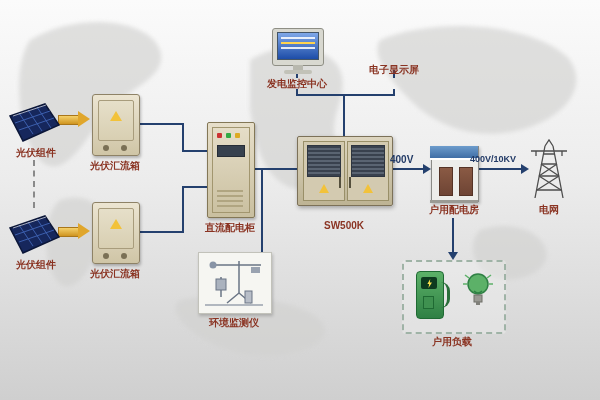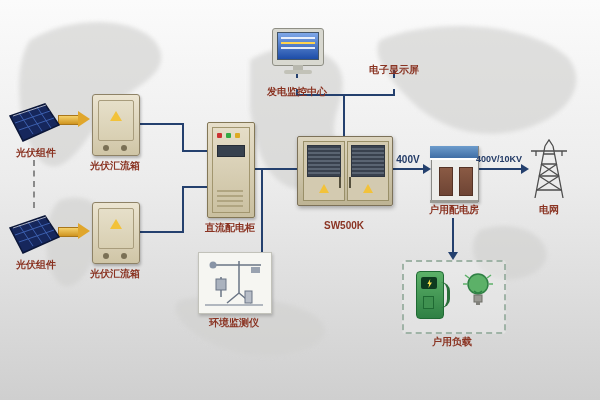--- a/index.html
+++ b/index.html
@@ -7,21 +7,21 @@
     position:relative;width:600px;height:400px;overflow:hidden;
     background:linear-gradient(180deg,#fbfbfb 0%,#ececec 45%,#cfcfcf 100%);
     font-family:"Liberation Sans", sans-serif;
   }
   #worldmap{position:absolute;left:0;top:0;z-index:0;}
   .ln{position:absolute;background:#24406e;z-index:1;}
   .arr-r{position:absolute;width:0;height:0;border-left:8px solid #24406e;border-top:5px solid transparent;border-bottom:5px solid transparent;z-index:1;}
   .arr-d{position:absolute;width:0;height:0;border-top:8px solid #24406e;border-left:5px solid transparent;border-right:5px solid transparent;z-index:1;}
   .dots-v{position:absolute;width:0;border-left:2px dashed #8a8a8a;z-index:1;}
   .lbl{position:absolute;font-size:10px;font-weight:bold;color:#8a3322;text-align:center;line-height:1.15;z-index:3;}
-  .vlbl{position:absolute;font-size:10px;font-weight:bold;color:#223a66;text-align:center;z-index:3;}
+  .vlbl{position:absolute;font-size:10px;font-weight:bold;color:#223a66;text-align:left;z-index:3;}
   .icon{position:absolute;z-index:2;}
 
   
   .gold-body{position:absolute;width:20px;height:8px;background:linear-gradient(180deg,#f5d express,#cf9420);background:linear-gradient(180deg,#f5d06a,#cf9420);border:1px solid #a9761a;z-index:2;}
   .gold-head{position:absolute;width:0;height:0;border-left:12px solid #e0a62c;border-top:8px solid transparent;border-bottom:8px solid transparent;z-index:2;}
 
   
   .combiner{width:46px;height:60px;background:linear-gradient(180deg,#ece5d2,#cfc5a6);border:1px solid #8e8266;border-radius:3px;box-shadow:1px 2px 3px rgba(0,0,0,.25);}
   .comb-door{position:absolute;left:5px;top:5px;right:5px;bottom:14px;border:1px solid #a89c7c;border-radius:2px;background:linear-gradient(180deg,#e6dfc9,#d8cfb2);}
   .comb-warn{position:absolute;left:50%;top:16px;margin-left:-6px;width:12px;height:10px;background:#f2c23a;clip-path:polygon(50% 0,100% 100%,0 100%);}
@@ -241,21 +241,21 @@
       <rect x="14" y="32" width="4" height="3" fill="#80807a"></rect>
     </svg>
   </div>
 
   <div class="lbl" style="left:4px;top:147px;width:64px">光伏组件</div>
   <div class="lbl" style="left:80px;top:160px;width:70px">光伏汇流箱</div>
   <div class="lbl" style="left:4px;top:259px;width:64px">光伏组件</div>
   <div class="lbl" style="left:80px;top:268px;width:70px">光伏汇流箱</div>
   <div class="lbl" style="left:195px;top:222px;width:70px">直流配电柜</div>
   <div class="lbl" style="left:297px;top:220px;width:94px">SW500K</div>
-  <div class="lbl" style="left:256px;top:86px;width:82px">发电监控中心</div>
+  <div class="lbl" style="left:256px;top:78px;width:82px">发电监控中心</div>
   <div class="lbl" style="left:362px;top:64px;width:64px">电子显示屏</div>
   <div class="lbl" style="left:420px;top:204px;width:68px">户用配电房</div>
   <div class="lbl" style="left:529px;top:204px;width:40px">电网</div>
   <div class="lbl" style="left:198px;top:317px;width:72px">环境监测仪</div>
   <div class="lbl" style="left:418px;top:336px;width:68px">户用负载</div>
 
   <div class="vlbl" style="left:390px;top:154px;width:36px">400V</div>
   <div class="vlbl" style="left:470px;top:154px;width:58px;font-size:9px">400V/10KV</div>
 
 </div>

